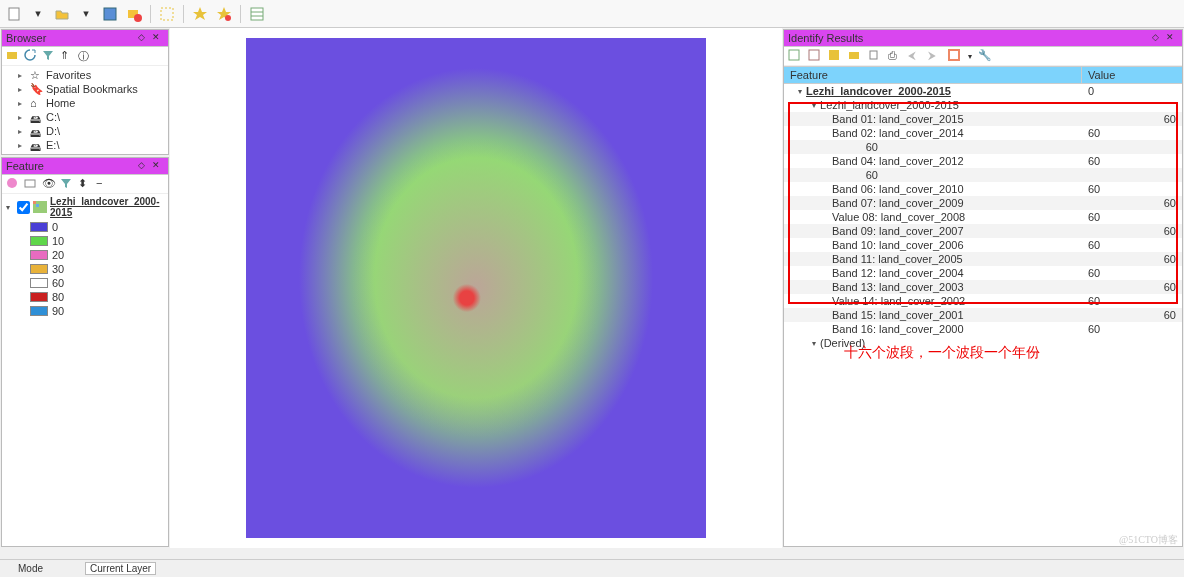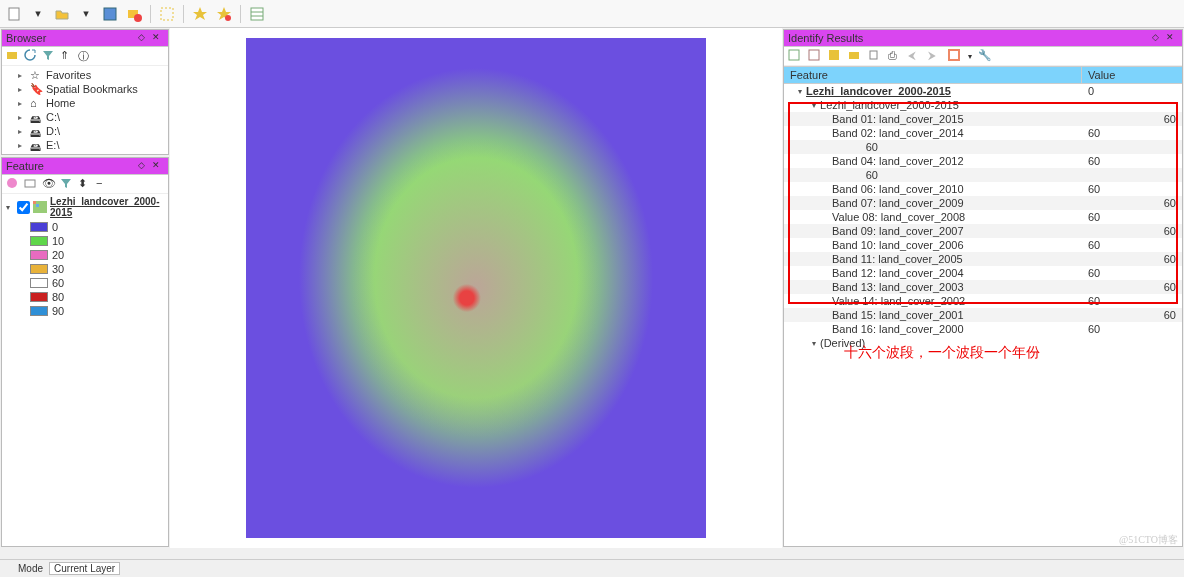--- a/index.html
+++ b/index.html
@@ -41,21 +41,21 @@
 .ir-row .v { width: 100px; padding: 1px 6px; }
 .ir-row.stripe { background: #f3f3f3; text-align: right; }
 .indent1 { padding-left: 14px !important; }
 .indent2 { padding-left: 28px !important; }
 .indent3 { padding-left: 48px !important; }
 .arrow-sm { font-size: 8px; color: #555; margin-right: 4px; }
 .bold-u { font-weight: bold; text-decoration: underline; }
 .red-box { position: absolute; border: 2px solid #e00; top: 18px; left: 4px; right: 4px; height: 202px; pointer-events: none; }
 .annotation { position: absolute; color: #e00; font-size: 14px; top: 260px; left: 60px; }
 .statusbar { position: absolute; bottom: 0; left: 0; right: 0; height: 18px; background: #f0f0f0; border-top: 1px solid #ccc; display: flex; align-items: center; padding: 0 18px; font-size: 10px; gap: 6px; }
-.statusbar .box { border: 1px solid #bbb; padding: 0 4px; background: #fff; }
+.statusbar .box { border: 1px solid #bbb; padding: 0 4px; background: #fff; margin-left: 36px; }
 .watermark { position: absolute; right: 6px; bottom: 30px; color: #ccc; font-size: 10px; font-family: Liberation Serif, serif; }
 svg { display: block; }
 </style>
 </head>
 <body>
 
 <div class="toolbar-top">
   <span class="tb-btn">
       <svg width="16" height="16">
         <rect x="3" y="2" width="10" height="12" fill="#fff" stroke="#888"></rect>

